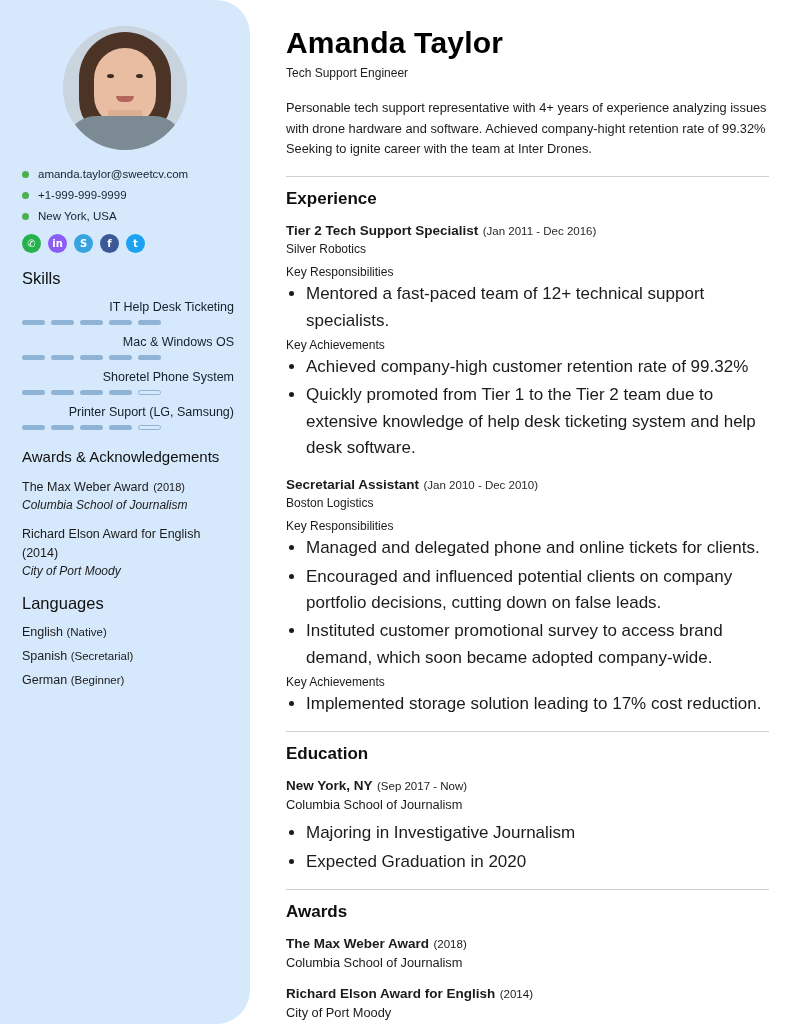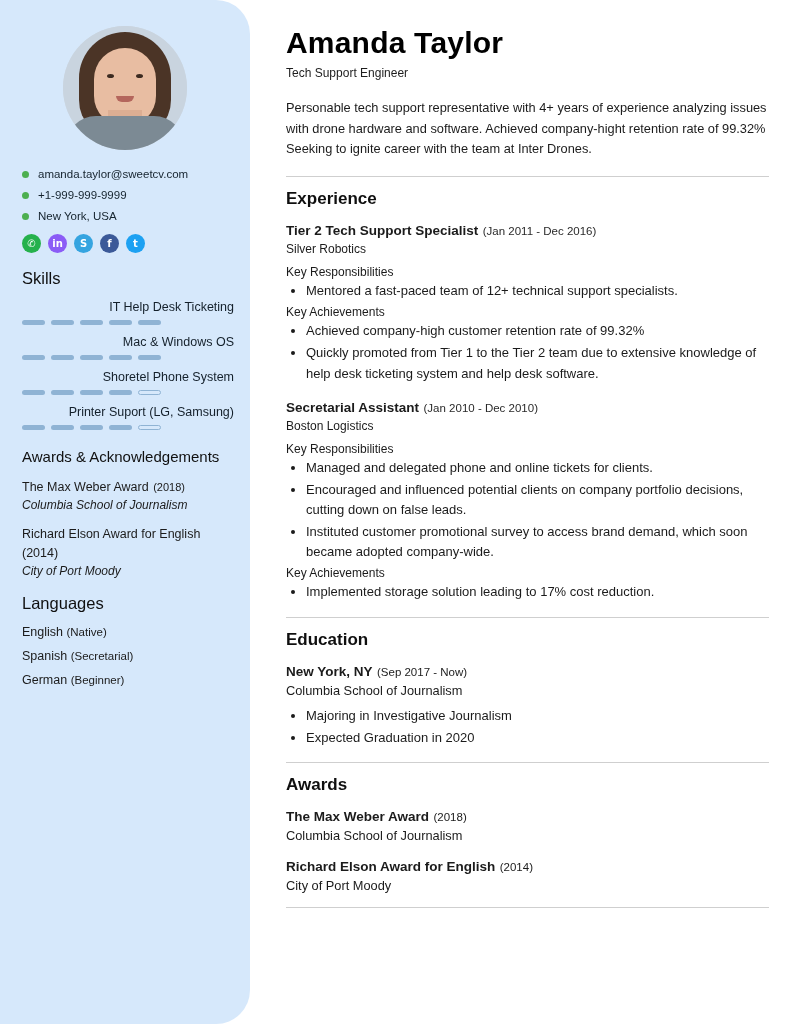--- a/index.html
+++ b/index.html
@@ -176,21 +176,21 @@
   }
   .sub-label {
     font-size: 12px;
     margin: 9px 0 2px 0;
   }
   ul.bullets {
     margin: 2px 0 4px 0;
     padding-left: 20px;
   }
   ul.bullets li {
-    font-size: 13px;
+    font-size: 17px;
     line-height: 1.55;
     margin-bottom: 2px;
   }
   .edu-title { font-size: 13.5px; font-weight: bold; display:inline; }
   .edu-dates { font-size: 11.5px; font-weight: normal; }
   .edu-school { font-size: 12.8px; margin-top: 3px; }
   .aw-item { margin-bottom: 14px; }
   .aw-title { font-size: 13.5px; font-weight: bold; display:inline; }
   .aw-year { font-size: 11.5px; font-weight: normal; }
   .aw-sub { font-size: 12.8px; margin-top: 3px; }

